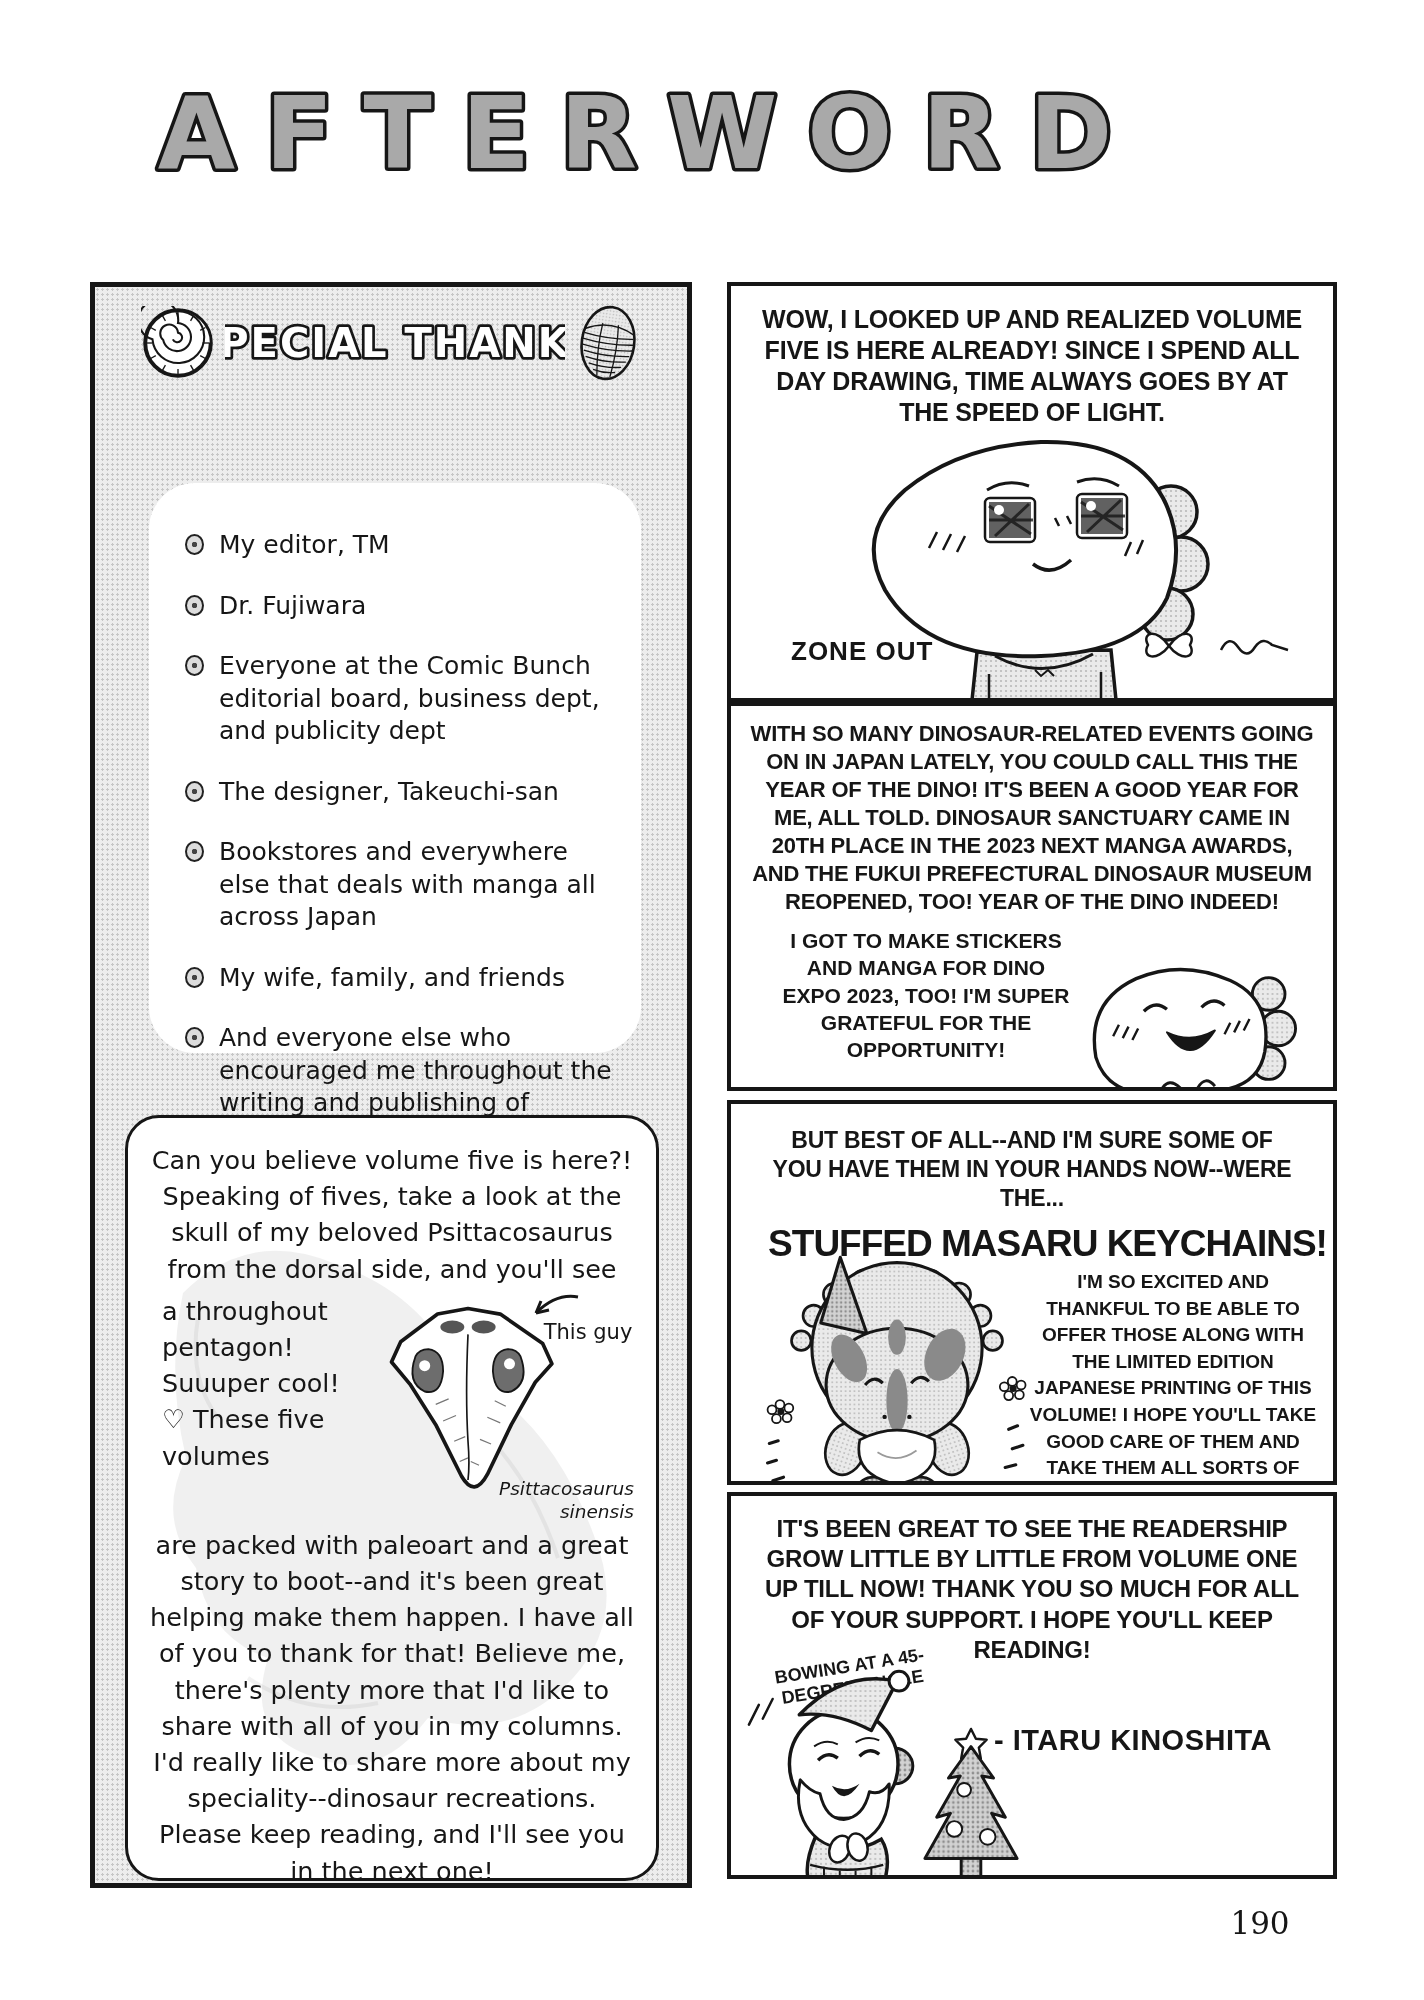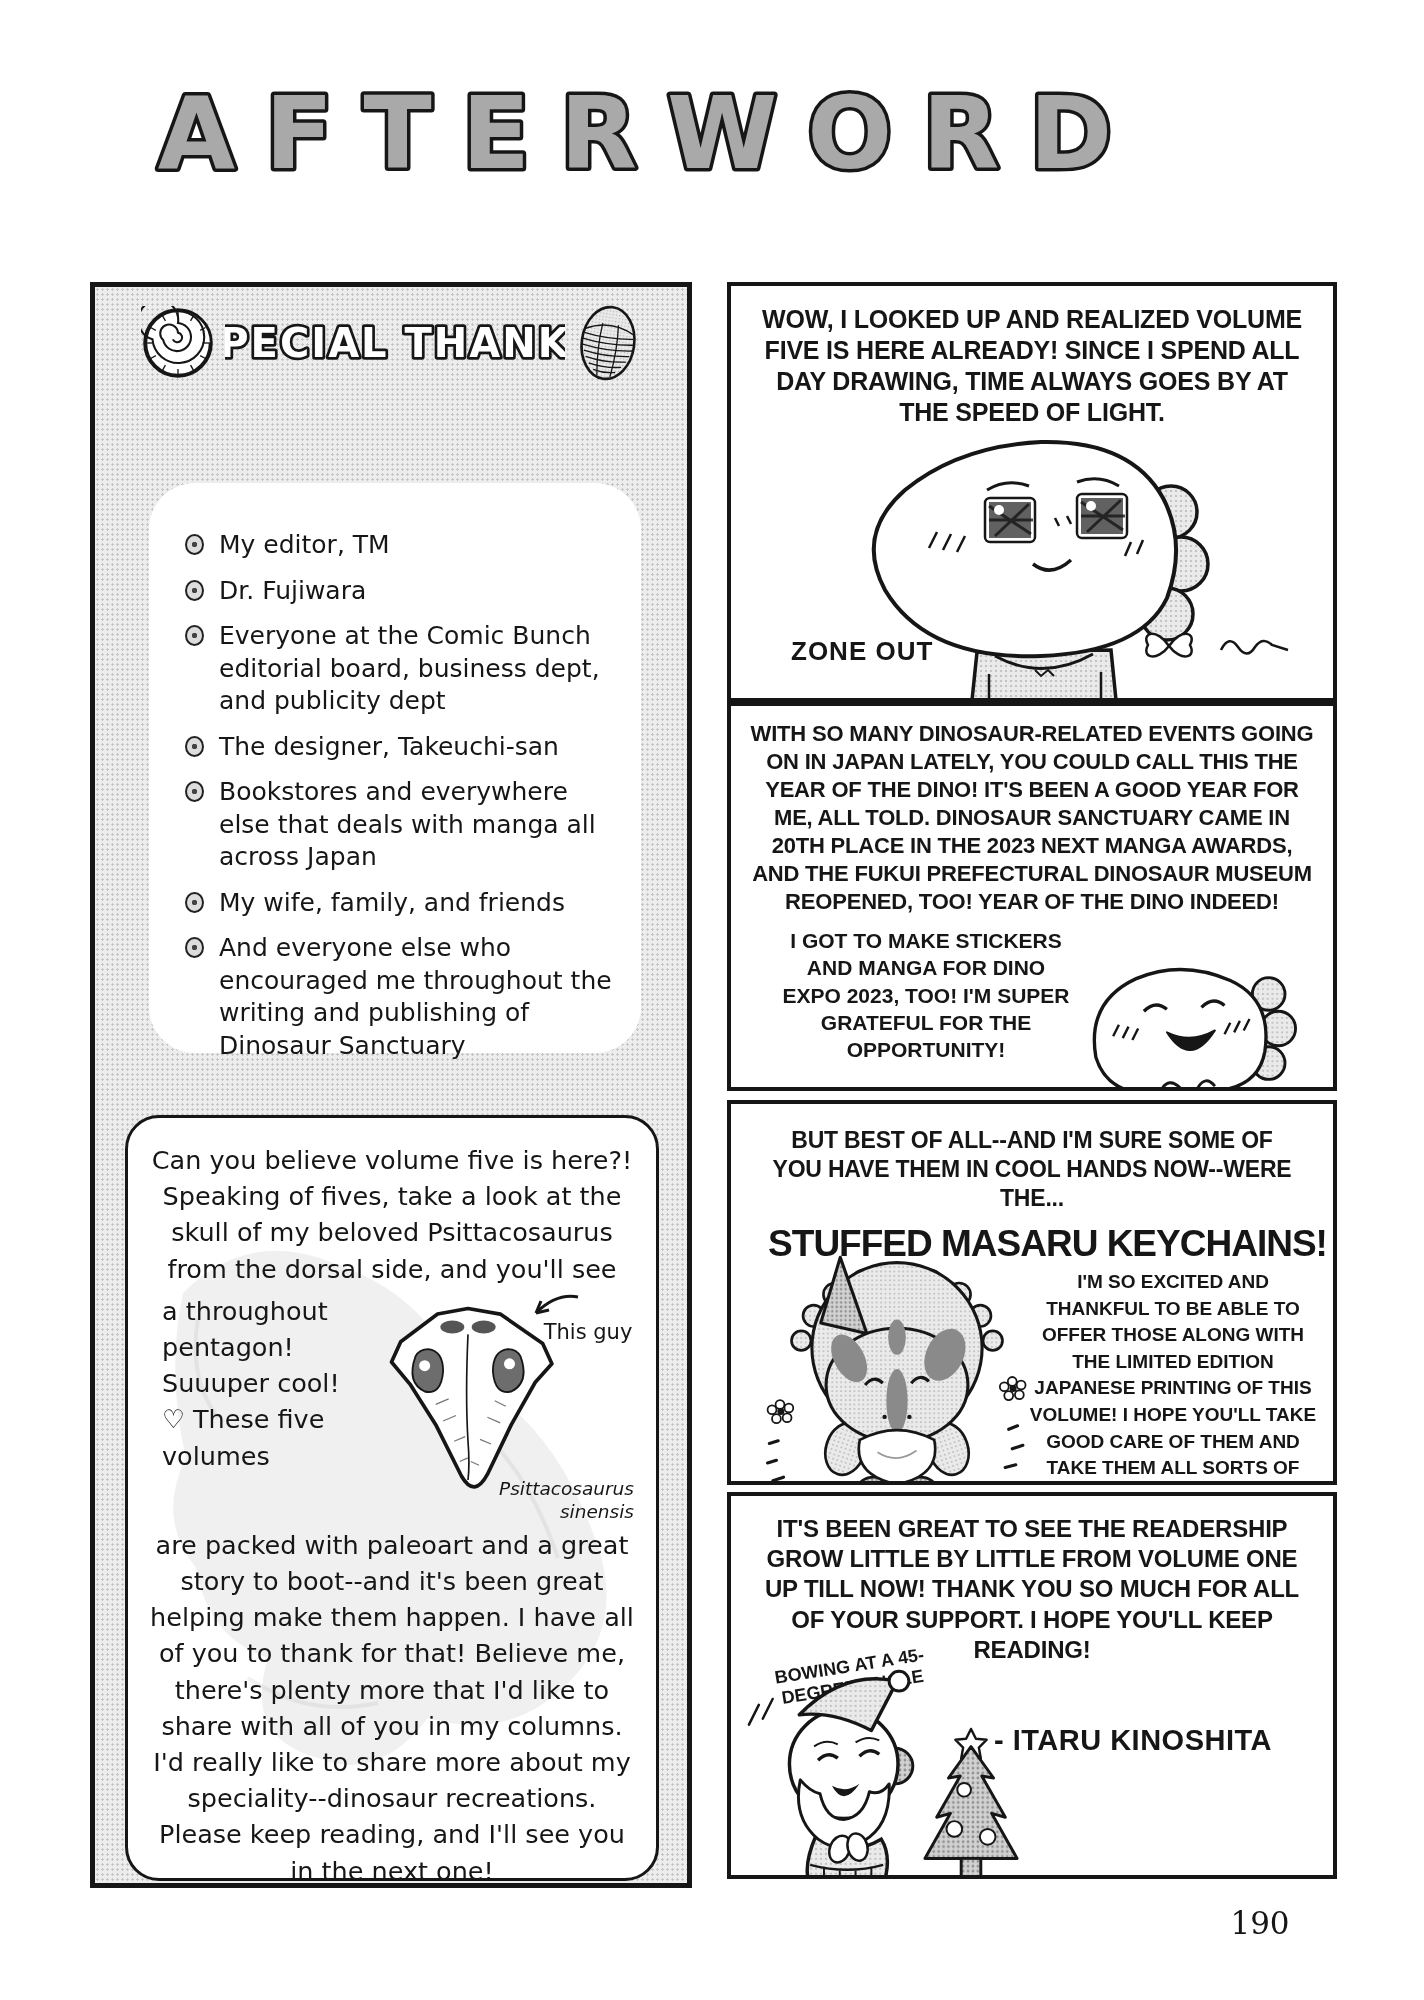--- a/index.html
+++ b/index.html
@@ -11,21 +11,21 @@
   
   .title-wrap{position:absolute;left:0;top:52px;width:1204px;text-align:center;}
   
   .left-panel{position:absolute;left:90px;top:282px;width:602px;height:1606px;
               border:5px solid #161616;box-sizing:border-box;}
   .st-header{position:absolute;left:0;top:16px;width:100%;display:flex;
              align-items:center;justify-content:center;gap:10px;}
   .thanks-box{position:absolute;left:54px;top:196px;width:492px;height:570px;
               background:#fff;border-radius:46px;}
   .thanks-box ul{list-style:none;margin:0;padding:46px 26px 0 36px;
-                 display:flex;flex-direction:column;gap:13px;}
+                 display:flex;flex-direction:column;gap:28px;}
   .thanks-box li{display:flex;gap:15px;font-size:25px;line-height:1.3;font-family:"DejaVu Sans",sans-serif;}
   .bullet{flex:0 0 auto;width:15px;height:17px;margin-top:5px;border:2.5px solid #222;
           border-radius:50%;background:radial-gradient(circle at 50% 50%,#444 2.5px,#ddd 3px);}
   
   .letter-box{position:absolute;left:30px;top:828px;width:534px;height:766px;background:#fff;
               border:3.5px solid #161616;border-radius:34px;box-sizing:border-box;overflow:hidden;}
   .letter-bg{position:absolute;left:0;top:0;z-index:0;}
   .letter-inner{position:relative;z-index:1;padding:24px 22px 0;}
   .hw{font-family:"DejaVu Sans",sans-serif;font-size:25.5px;line-height:1.42;}
   .center{text-align:center;margin:0;}
@@ -259,21 +259,21 @@
       <path d="M28 118 Q18 60 70 36 Q118 16 168 38 Q212 58 204 112 Q198 146 160 152 L60 152 Q36 144 28 118 Z" fill="#fff" stroke="#161616" stroke-width="3.5"></path>
       <path d="M78 70 Q90 58 102 68 M138 66 Q150 54 162 64" fill="none" stroke="#161616" stroke-width="3.5"></path>
       <path d="M102 92 Q126 130 152 90 Q127 104 102 92 Z" fill="#161616" stroke="#161616" stroke-width="2" stroke-linejoin="round"></path>
       <path d="M52 84 l-6 12 M62 86 l-6 12 M72 88 l-6 12" stroke="#161616" stroke-width="2.5"></path>
       <path d="M168 82 l-6 12 M178 80 l-6 12 M188 78 l-6 12" stroke="#161616" stroke-width="2.5"></path>
       <path d="M96 152 Q104 138 116 150 M134 150 Q142 136 152 148" fill="none" stroke="#161616" stroke-width="3"></path>
     </svg>
   </section>
 
   <section class="panel r3">
-    <p class="caption intro">BUT BEST OF ALL--AND I'M SURE SOME OF YOU HAVE THEM IN COOL HANDS NOW--WERE THE...</p>
+    <p class="caption intro">BUT BEST OF ALL--AND I'M SURE SOME OF YOU HAVE THEM IN YOUR HANDS NOW--WERE THE...</p>
     <h2 class="headline">STUFFED MASARU KEYCHAINS!</h2>
     <svg class="masaru" width="280" height="250" viewBox="0 0 300 282">
       <g fill="url(#ht)" stroke="#161616" stroke-width="3">
         <circle cx="150" cy="30" r="15"></circle>
           <circle cx="113" cy="34" r="14"></circle>
           <circle cx="187" cy="34" r="14"></circle>
         <circle cx="80" cy="48" r="13"></circle>
           <circle cx="220" cy="48" r="13"></circle>
         <circle cx="56" cy="72" r="12"></circle>
           <circle cx="244" cy="72" r="12"></circle>

